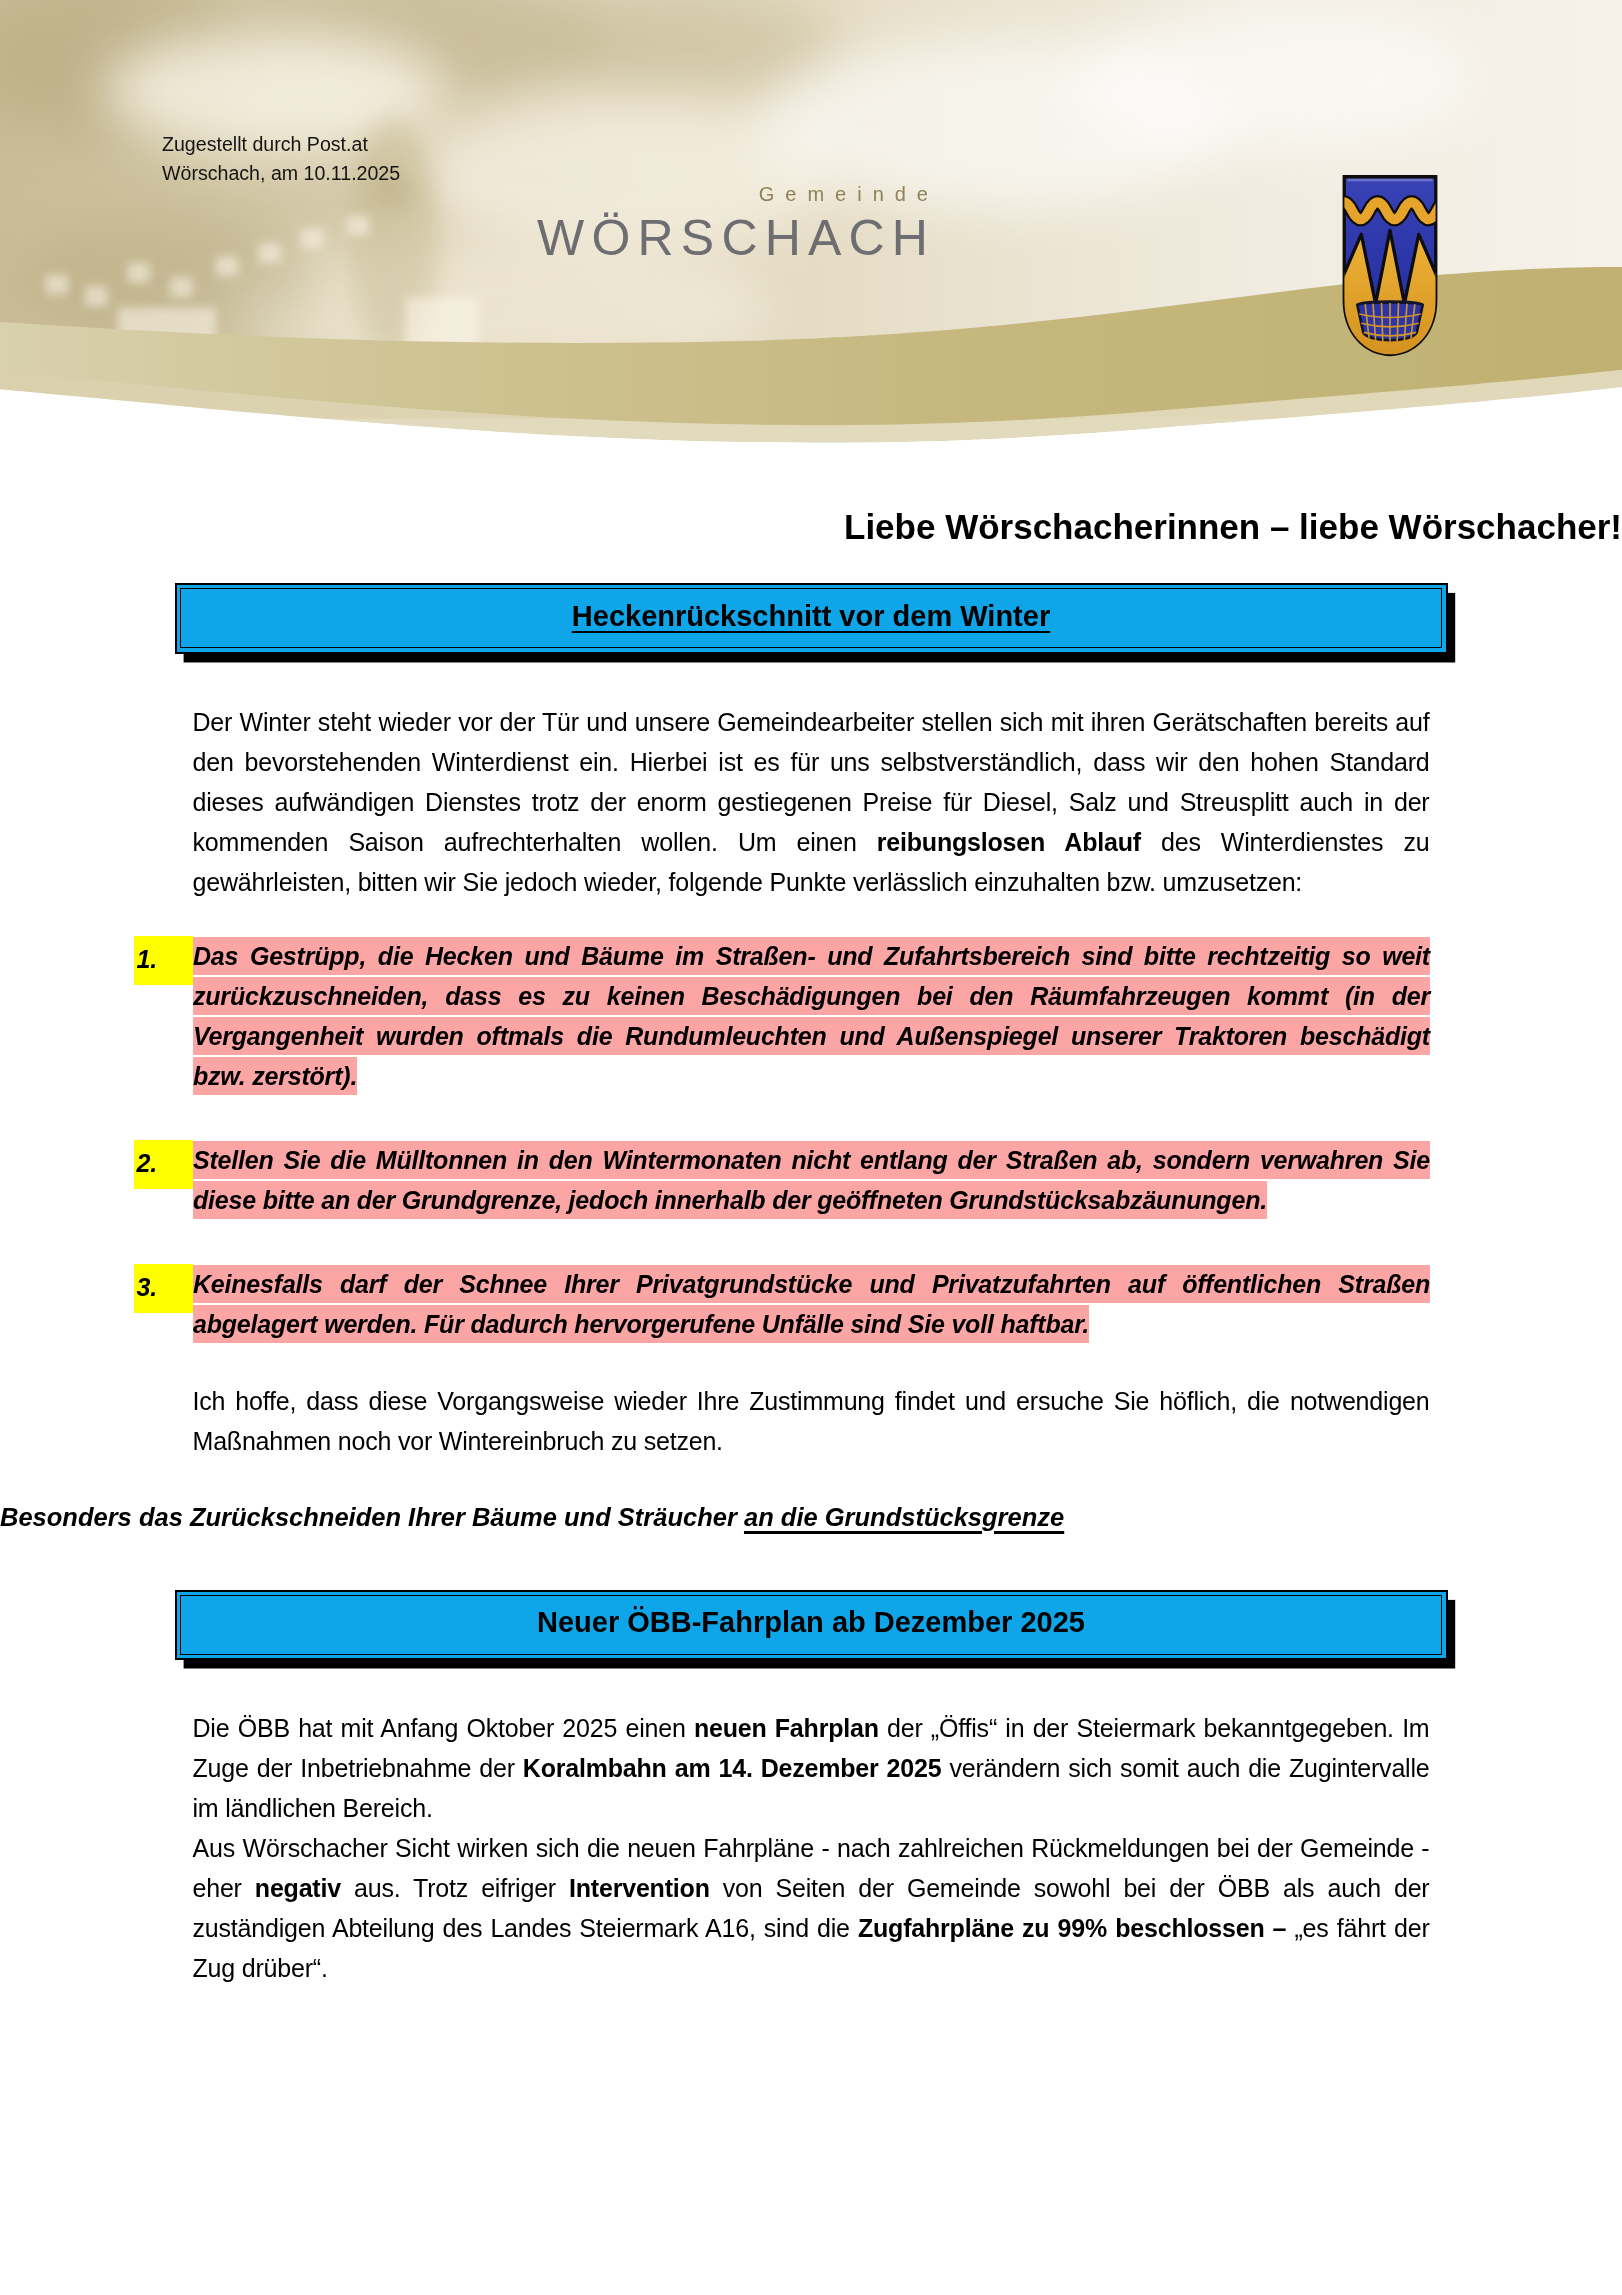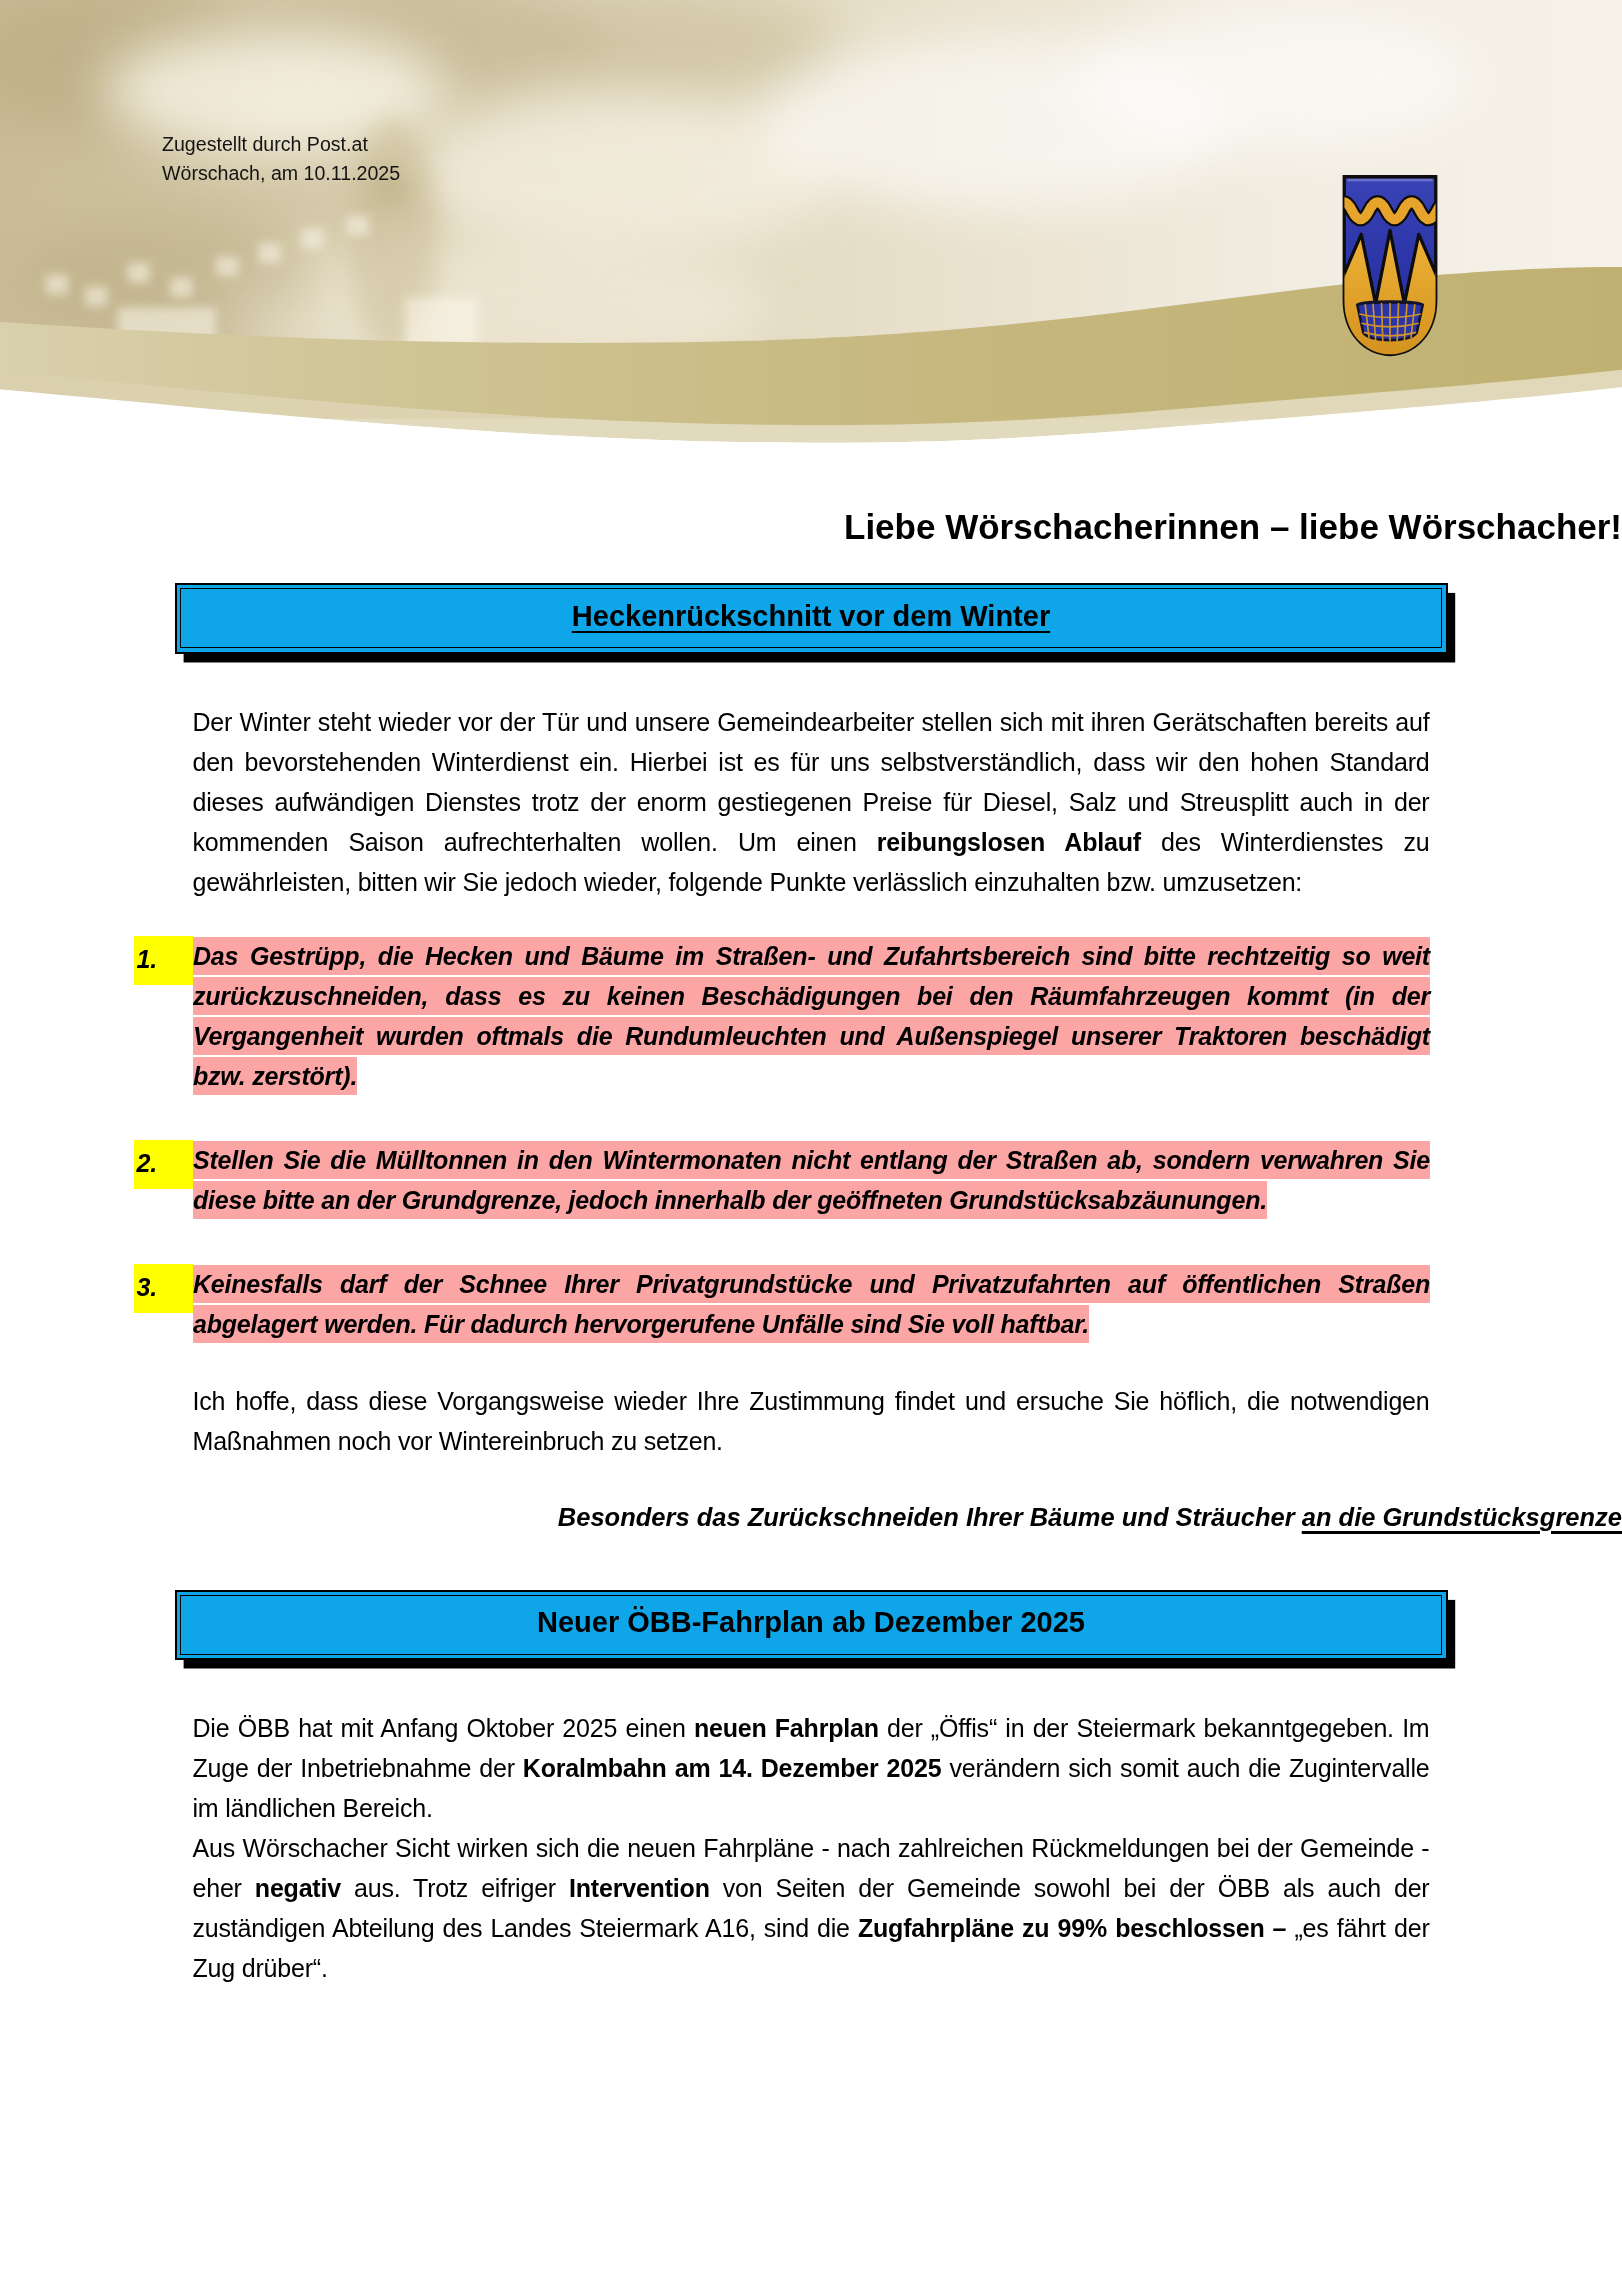--- a/index.html
+++ b/index.html
@@ -73,21 +73,21 @@
   }
   .hl-item:last-child { margin-bottom:0; }
   .hl-num {
     position:absolute; left:0; top:0; width:59px;
     background:#ffff00; padding:3.9px 0 5.2px 2.6px;
   }
   .hl-txt { background:#fca5a5; padding:4.6px 0 5.9px; }
 
   
   .emphasis {
-    margin-top:33px; text-align:right;
+    margin-top:33px; text-align:left;
     font-size:25.5px; font-weight:bold; font-style:italic; line-height:46px;
   }
   .emphasis .ul { text-decoration:underline; text-decoration-thickness:2.6px; text-underline-offset:5.2px; }
 
   .box-gap { margin-top:50px; }
 </style>
 </head>
 <body>
 
 <div class="header">
@@ -158,20 +158,24 @@
 
     <path d="M0,595 C300,622 650,660 1000,672 C1300,682 1500,677 1800,652
              C2100,628 2300,612 2479,592 L2479,700 L0,700 Z" fill="#ffffff"></path>
   </svg>
 
   <div class="delivery-note">
     <div>Zugestellt durch Post.at</div>
     <div>Wörschach, am 10.11.2025</div>
   </div>
 
+  <div class="logo-block">
+    <div class="logo-sub">Gemeinde</div>
+    <div class="logo-name">WÖRSCHACH</div>
+  </div>
 
   <svg class="coat" width="102" height="184" viewBox="0 0 156 281">
     <defs>
       <linearGradient id="shieldBlue" x1="0" y1="0" x2="0" y2="1">
         <stop offset="0" stop-color="#3a43b5"></stop>
         <stop offset="0.5" stop-color="#2b35a8"></stop>
         <stop offset="1" stop-color="#202b94"></stop>
       </linearGradient>
       <linearGradient id="goldG" x1="0" y1="0" x2="0" y2="1">
         <stop offset="0" stop-color="#eeb236"></stop>

